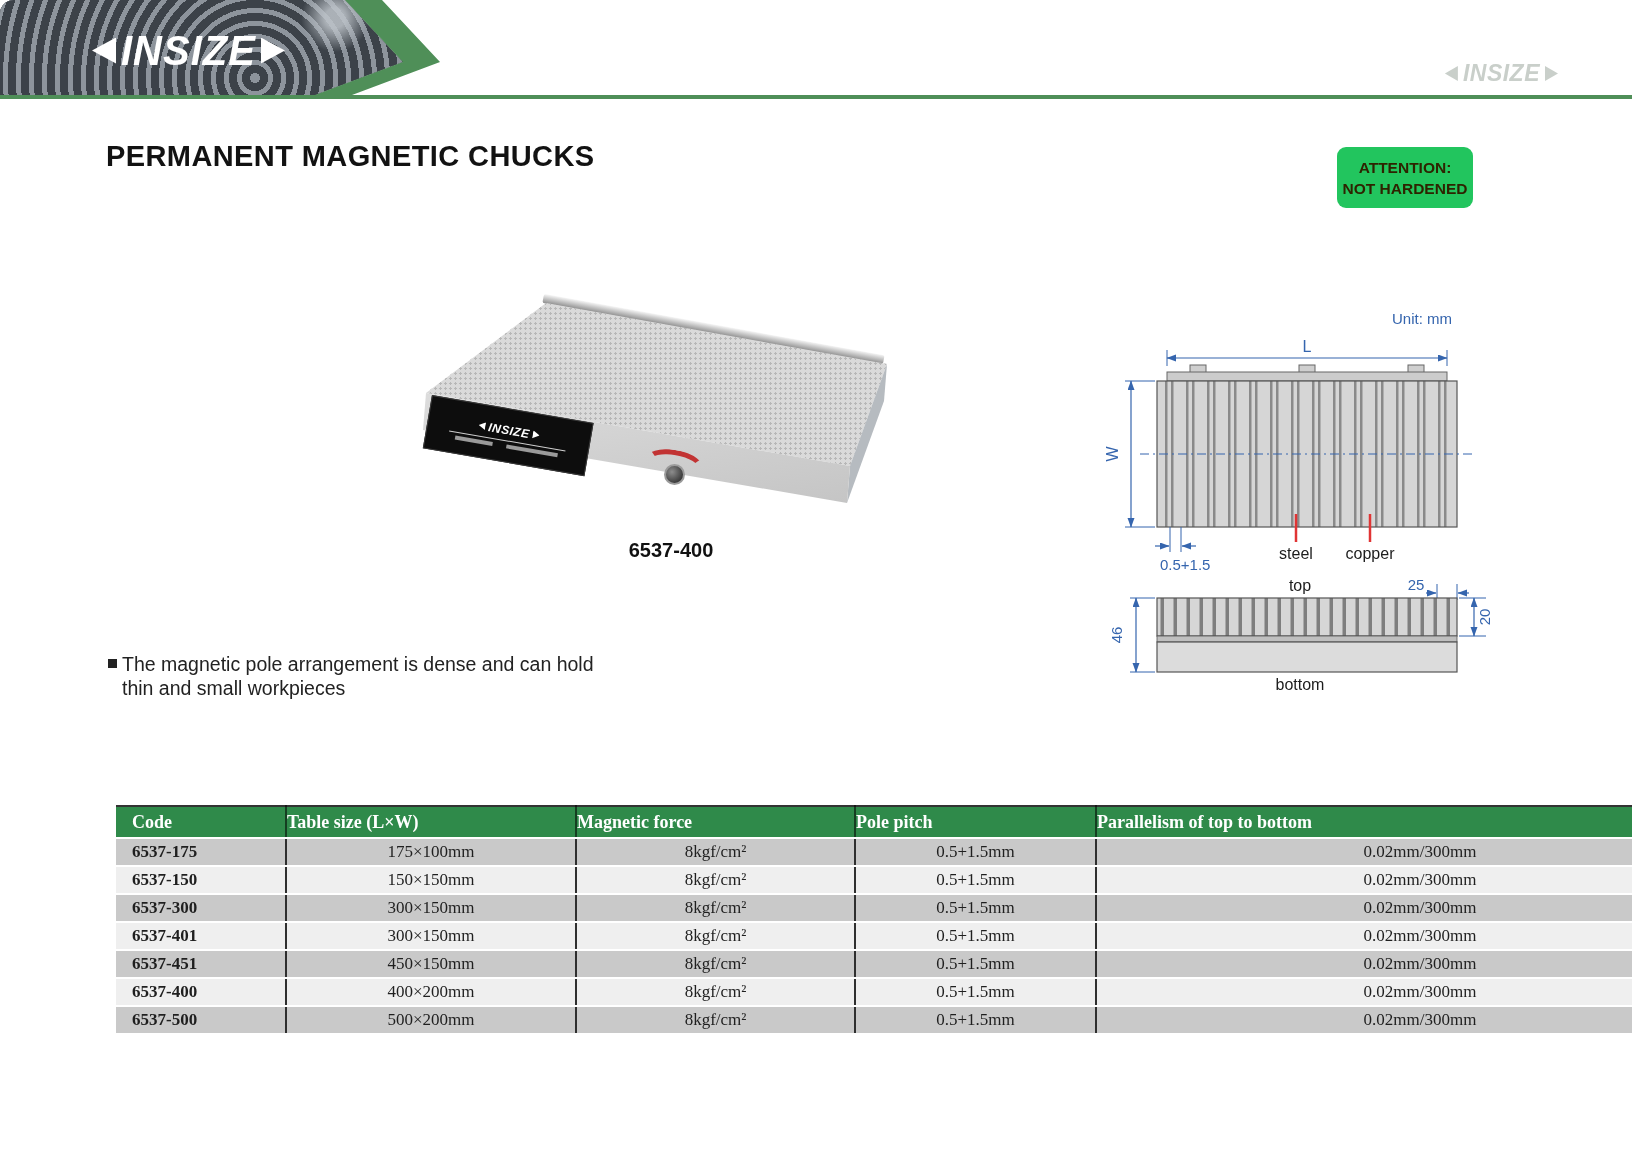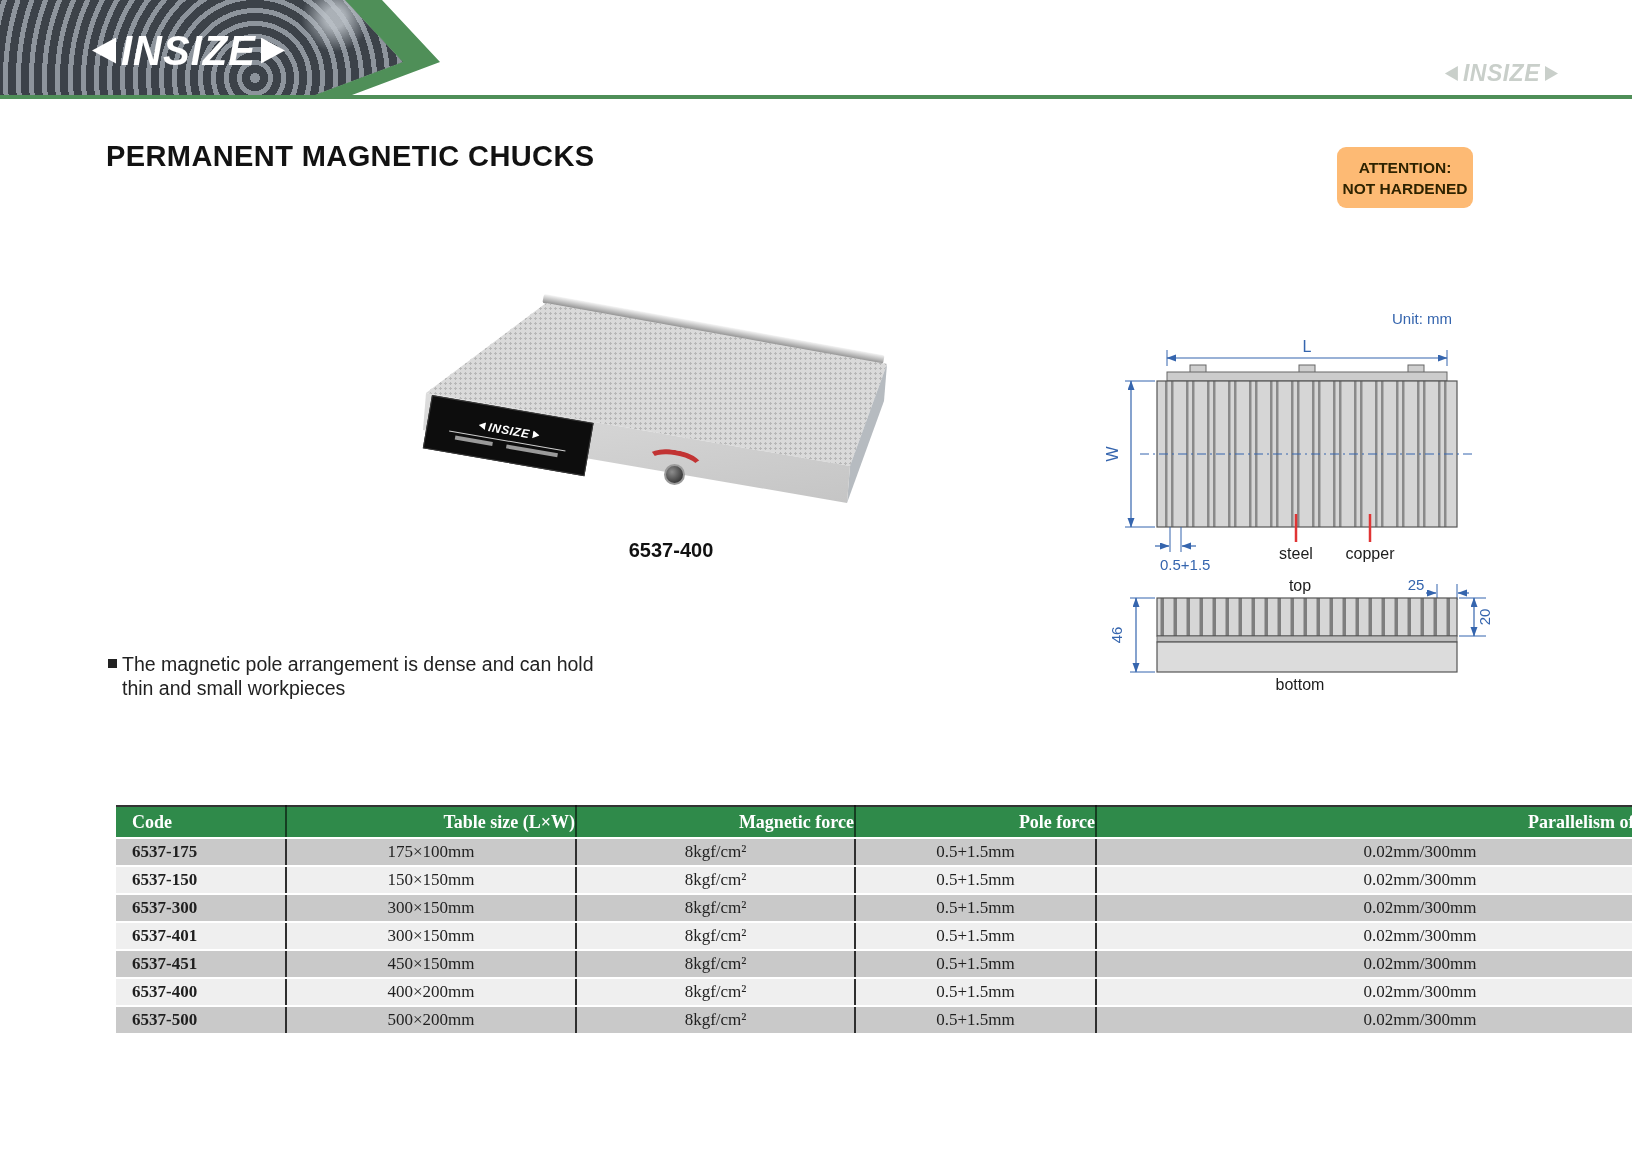--- a/index.html
+++ b/index.html
@@ -1,17 +1,17 @@
 <!DOCTYPE html>
 <html><head>
 <meta charset="utf-8">
 <style>
   html,body{margin:0;padding:0;background:#ffffff;}
   #page{position:relative;width:1632px;height:1174px;background:#ffffff;overflow:hidden;
-        font-family:"Liberation Sans",sans-serif;color:#1f1f1f;}
+        font-family:"Liberation Sans",sans-serif;color:#1f1f1f;border-radius:14px;}
 
   
   .header{position:absolute;left:0;top:0;width:1632px;height:99px;background:#ffffff;}
   .header-photo{position:absolute;left:0;top:0;width:430px;height:95px;
     background:
       radial-gradient(circle at 335px 18px, rgba(190,196,202,.85) 0 10px, rgba(190,196,202,0) 34px),
       repeating-radial-gradient(circle at 255px 78px, #8d949c 0 5px, #3c4249 5px 13px),
       repeating-radial-gradient(circle at 120px 40px, #aab0b6 0 8px, #4a5058 8px 19px),
       repeating-radial-gradient(circle at 20px 85px, #7d848c 0 6px, #383e45 6px 15px),
       linear-gradient(100deg,#23272c,#4a5158);
@@ -29,21 +29,21 @@
   .logo-main .logo-text{font-size:40px;font-weight:900;font-style:italic;color:#ffffff;
     letter-spacing:1px;transform:scaleY(1.08);}
   .logo-watermark{right:74px;top:60px;}
   .logo-watermark .tri-l,.logo-watermark .tri-r{width:13px;height:15px;background:#c9cfca;}
   .logo-watermark .logo-text{font-size:23px;font-weight:900;font-style:italic;color:#c9cfca;letter-spacing:.5px;}
 
   
   .page-title{position:absolute;left:106px;top:140px;font-size:29px;font-weight:800;
     color:#121212;letter-spacing:.4px;}
   .attention-badge{position:absolute;left:1337px;top:147px;width:136px;height:61px;border-radius:9px;
-    background:#fdba74;display:flex;flex-direction:column;align-items:center;justify-content:center;
+    background:#22c55e;display:flex;flex-direction:column;align-items:center;justify-content:center;
     font-size:15.5px;font-weight:bold;color:#2e2300;line-height:21px;text-align:center;}
 
   
   .product{position:absolute;left:398px;top:276px;width:500px;height:280px;}
   .chuck-rail{position:absolute;left:146px;top:18px;width:346px;height:9px;
     background:linear-gradient(#f5f5f5,#8e8e8e);transform:rotate(10.2deg);transform-origin:left top;
     border-radius:2px;}
   .chuck-top{position:absolute;left:0;top:0;width:500px;height:280px;
     clip-path:polygon(148px 27px,489px 88px,452px 190px,28px 117px);
     background-color:#dadada;
@@ -80,21 +80,21 @@
   .feature-text{font-size:19.5px;line-height:24px;color:#222;}
 
   
   .diagram{position:absolute;left:1060px;top:300px;}
 
   
   .spec-table{position:absolute;left:116px;top:805px;width:1627px;border-collapse:collapse;
     font-family:Liberation Serif, serif;table-layout:fixed;}
   .spec-table th{background:#2f8a4a;color:#ffffff;font-size:18px;font-weight:bold;height:30px;
     border-right:2px solid rgba(0,0,0,.55);border-top:2px solid #333;border-bottom:2px solid #fff;
-    text-align:right;padding:0;}
+    text-align:left;padding:0;}
   .spec-table td{font-size:17px;color:#1f1f1f;height:26px;text-align:center;padding:0;
     border-right:2px solid #2f2f2f;border-bottom:2px solid #fff;}
   .spec-table th:last-child,.spec-table td:last-child{border-right:none;}
   .spec-table tbody tr:nth-child(odd){background:#c9c9c9;}
   .spec-table tbody tr:nth-child(even){background:#efefef;}
   .spec-table .code-col{text-align:left;padding-left:16px;font-weight:bold;}
 </style>
 </head>
 <body>
 
@@ -226,21 +226,21 @@
         <col style="width:290px">
         <col style="width:279px">
         <col style="width:241px">
         <col>
     </colgroup>
     <thead>
       <tr>
         <th class="code-col">Code</th>
         <th>Table size (L×W)</th>
         <th>Magnetic force</th>
-        <th>Pole force</th>
+        <th>Pole pitch</th>
         <th>Parallelism of top to bottom</th>
       </tr>
     </thead>
     <tbody>
         <tr>
           <td class="code-col">6537-175</td>
           <td>175×100mm</td>
           <td>8kgf/cm²</td>
           <td>0.5+1.5mm</td>
           <td>0.02mm/300mm</td>

